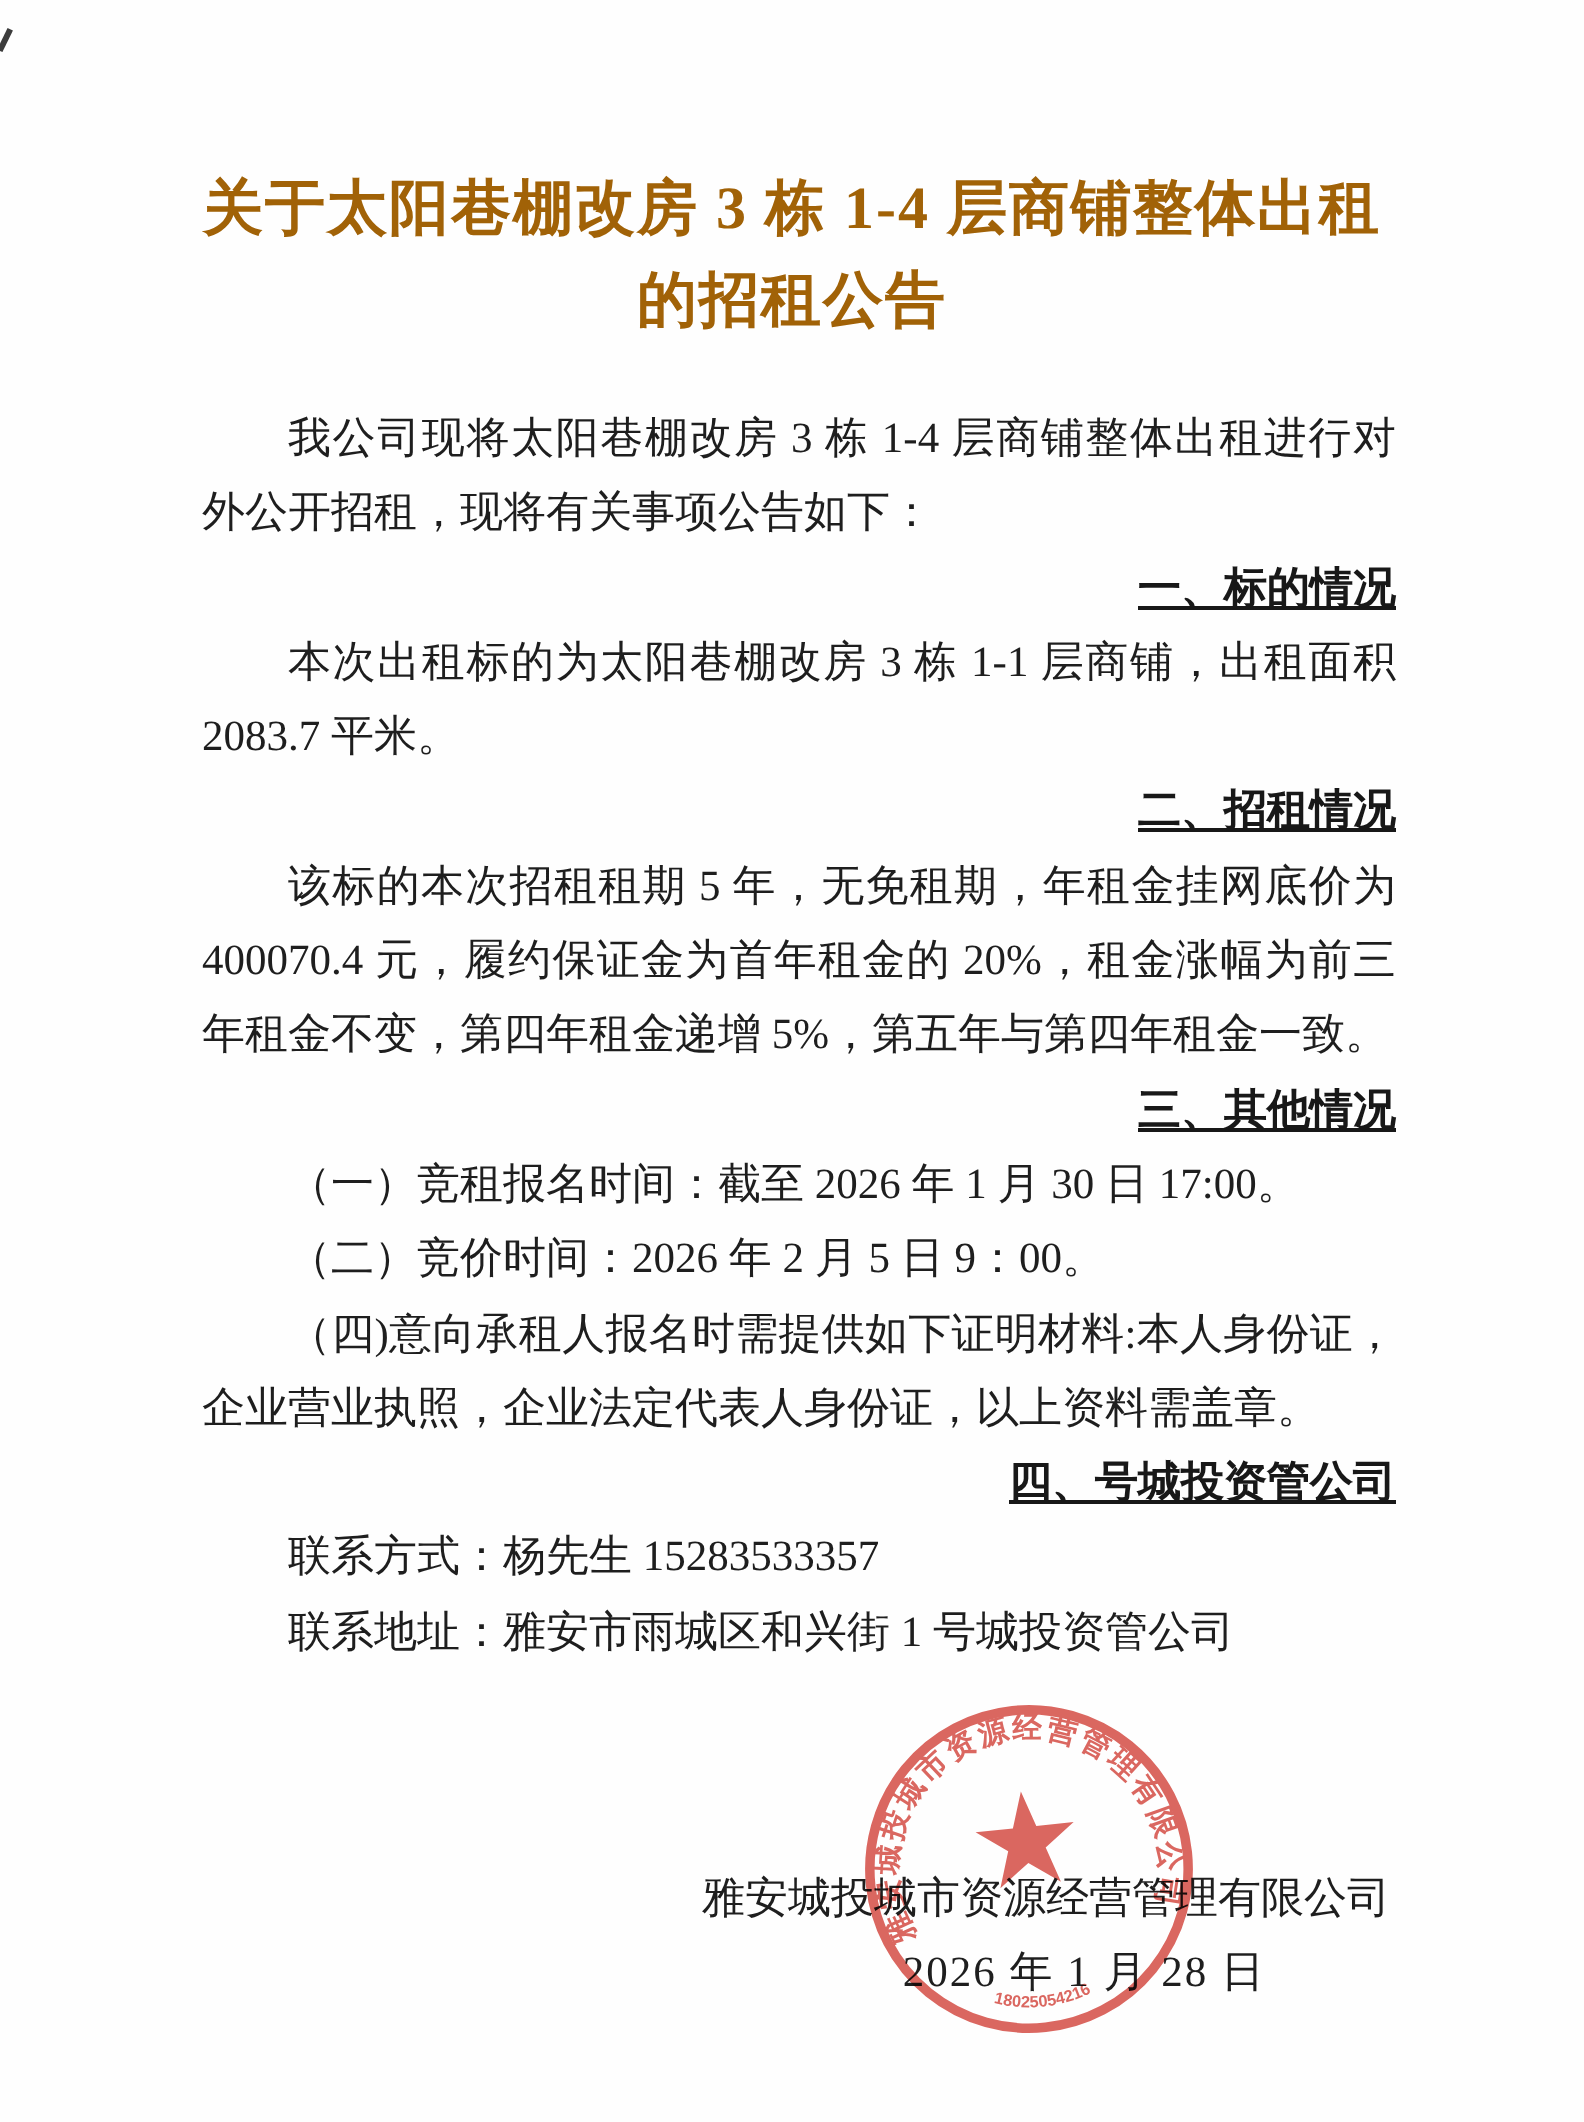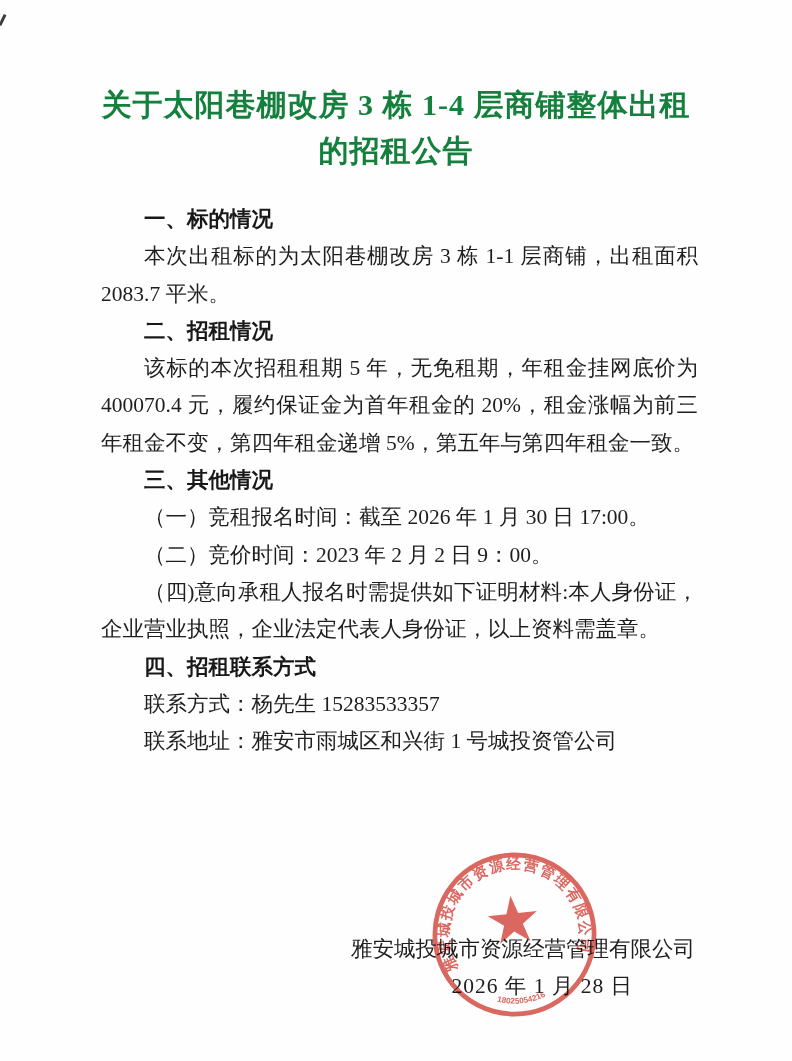--- a/index.html
+++ b/index.html
@@ -24,41 +24,42 @@
   .doc-title {
     position: absolute;
     top: 82px;
     left: 50px;
     right: 50px;
     text-align: center;
     font-weight: bold;
     font-size: 30px;
     line-height: 46px;
     letter-spacing: 1px;
-    color: #15803d;
+    color: #a16207;
   }
   .body-text {
     position: absolute;
     top: 201px;
     left: 101px;
     width: 597px;
     font-size: 21.5px;
     line-height: 37.3px;
     text-align: justify;
     color: #1e1e1e;
   }
   .body-text p {
     margin: 0;
     text-indent: 2em;
   }
   .body-text p.heading {
     font-family: "Liberation Sans", "DejaVu Sans", sans-serif;
     font-weight: bold;
-    text-align: left;
+    text-align: right;
     color: #181818;
+    text-decoration: underline;
   }
   .signature {
     position: absolute;
     top: 931px;
     right: 97px;
     text-align: right;
     font-size: 21.5px;
     line-height: 37.3px;
     color: #1e1e1e;
   }
@@ -88,29 +89,30 @@
 <div class="page">
 
   <div class="scan-artifact"></div>
 
   <div class="doc-title">
     <div>关于太阳巷棚改房 3 栋 1-4 层商铺整体出租</div>
     <div>的招租公告</div>
   </div>
 
   <div class="body-text">
+    <p>我公司现将太阳巷棚改房 3 栋 1-4 层商铺整体出租进行对外公开招租，现将有关事项公告如下：</p>
     <p class="heading">一、标的情况</p>
     <p>本次出租标的为太阳巷棚改房 3 栋 1-1 层商铺，出租面积 2083.7 平米。</p>
     <p class="heading">二、招租情况</p>
     <p>该标的本次招租租期 5 年，无免租期，年租金挂网底价为 400070.4 元，履约保证金为首年租金的 20%，租金涨幅为前三年租金不变，第四年租金递增 5%，第五年与第四年租金一致。</p>
     <p class="heading">三、其他情况</p>
     <p>（一）竞租报名时间：截至 2026 年 1 月 30 日 17:00。</p>
-    <p>（二）竞价时间：2023 年 2 月 2 日 9：00。</p>
+    <p>（二）竞价时间：2026 年 2 月 5 日 9：00。</p>
     <p>（四)意向承租人报名时需提供如下证明材料:本人身份证，企业营业执照，企业法定代表人身份证，以上资料需盖章。</p>
-    <p class="heading">四、招租联系方式</p>
+    <p class="heading">四、号城投资管公司</p>
     <p>联系方式：杨先生 15283533357</p>
     <p>联系地址：雅安市雨城区和兴街 1 号城投资管公司</p>
   </div>
 
   <div class="signature">
     <div class="sig-company">雅安城投城市资源经营管理有限公司</div>
     <div class="sig-date">2026 年 1 月 28 日</div>
   </div>
 
   <svg class="seal" viewBox="0 0 200 200">

